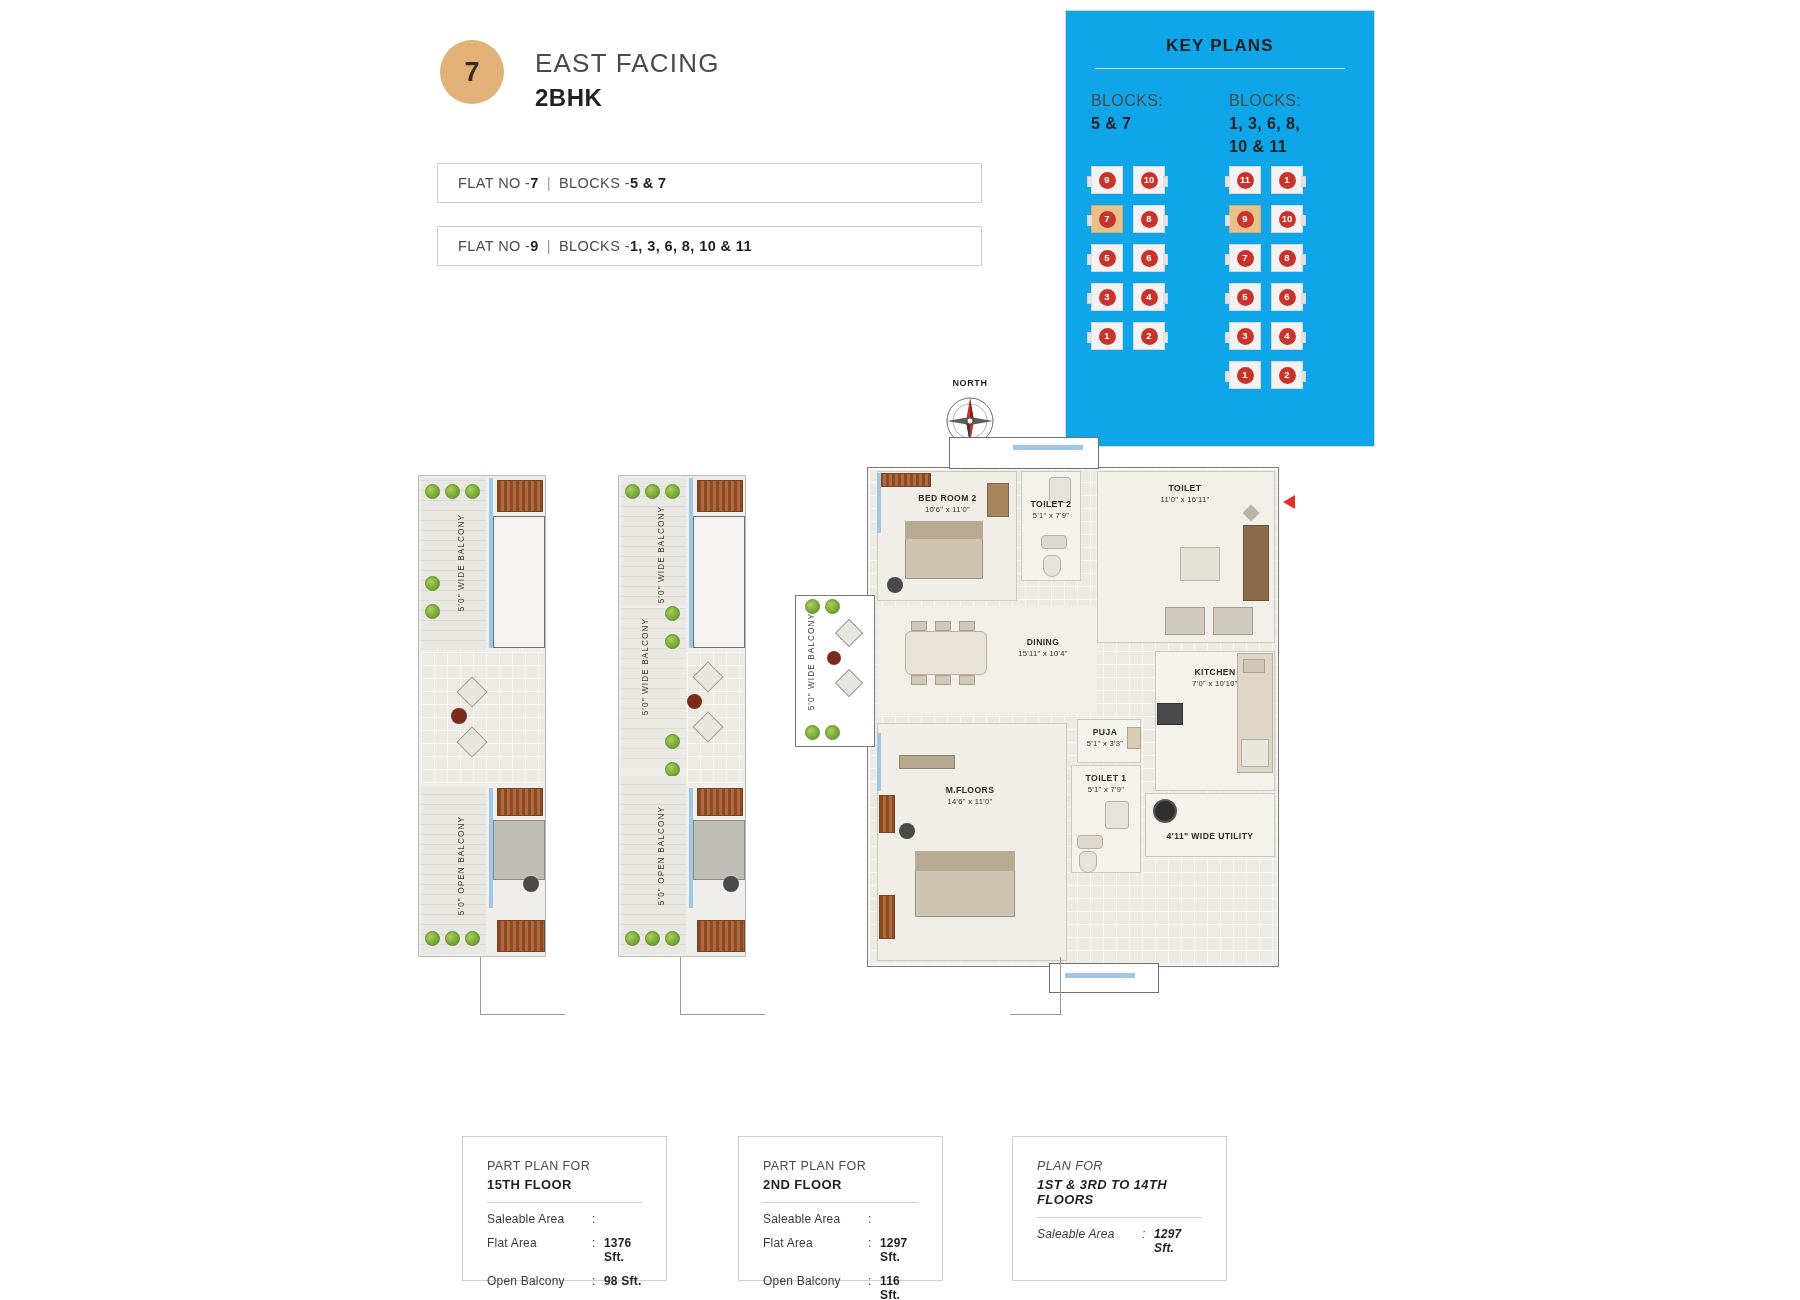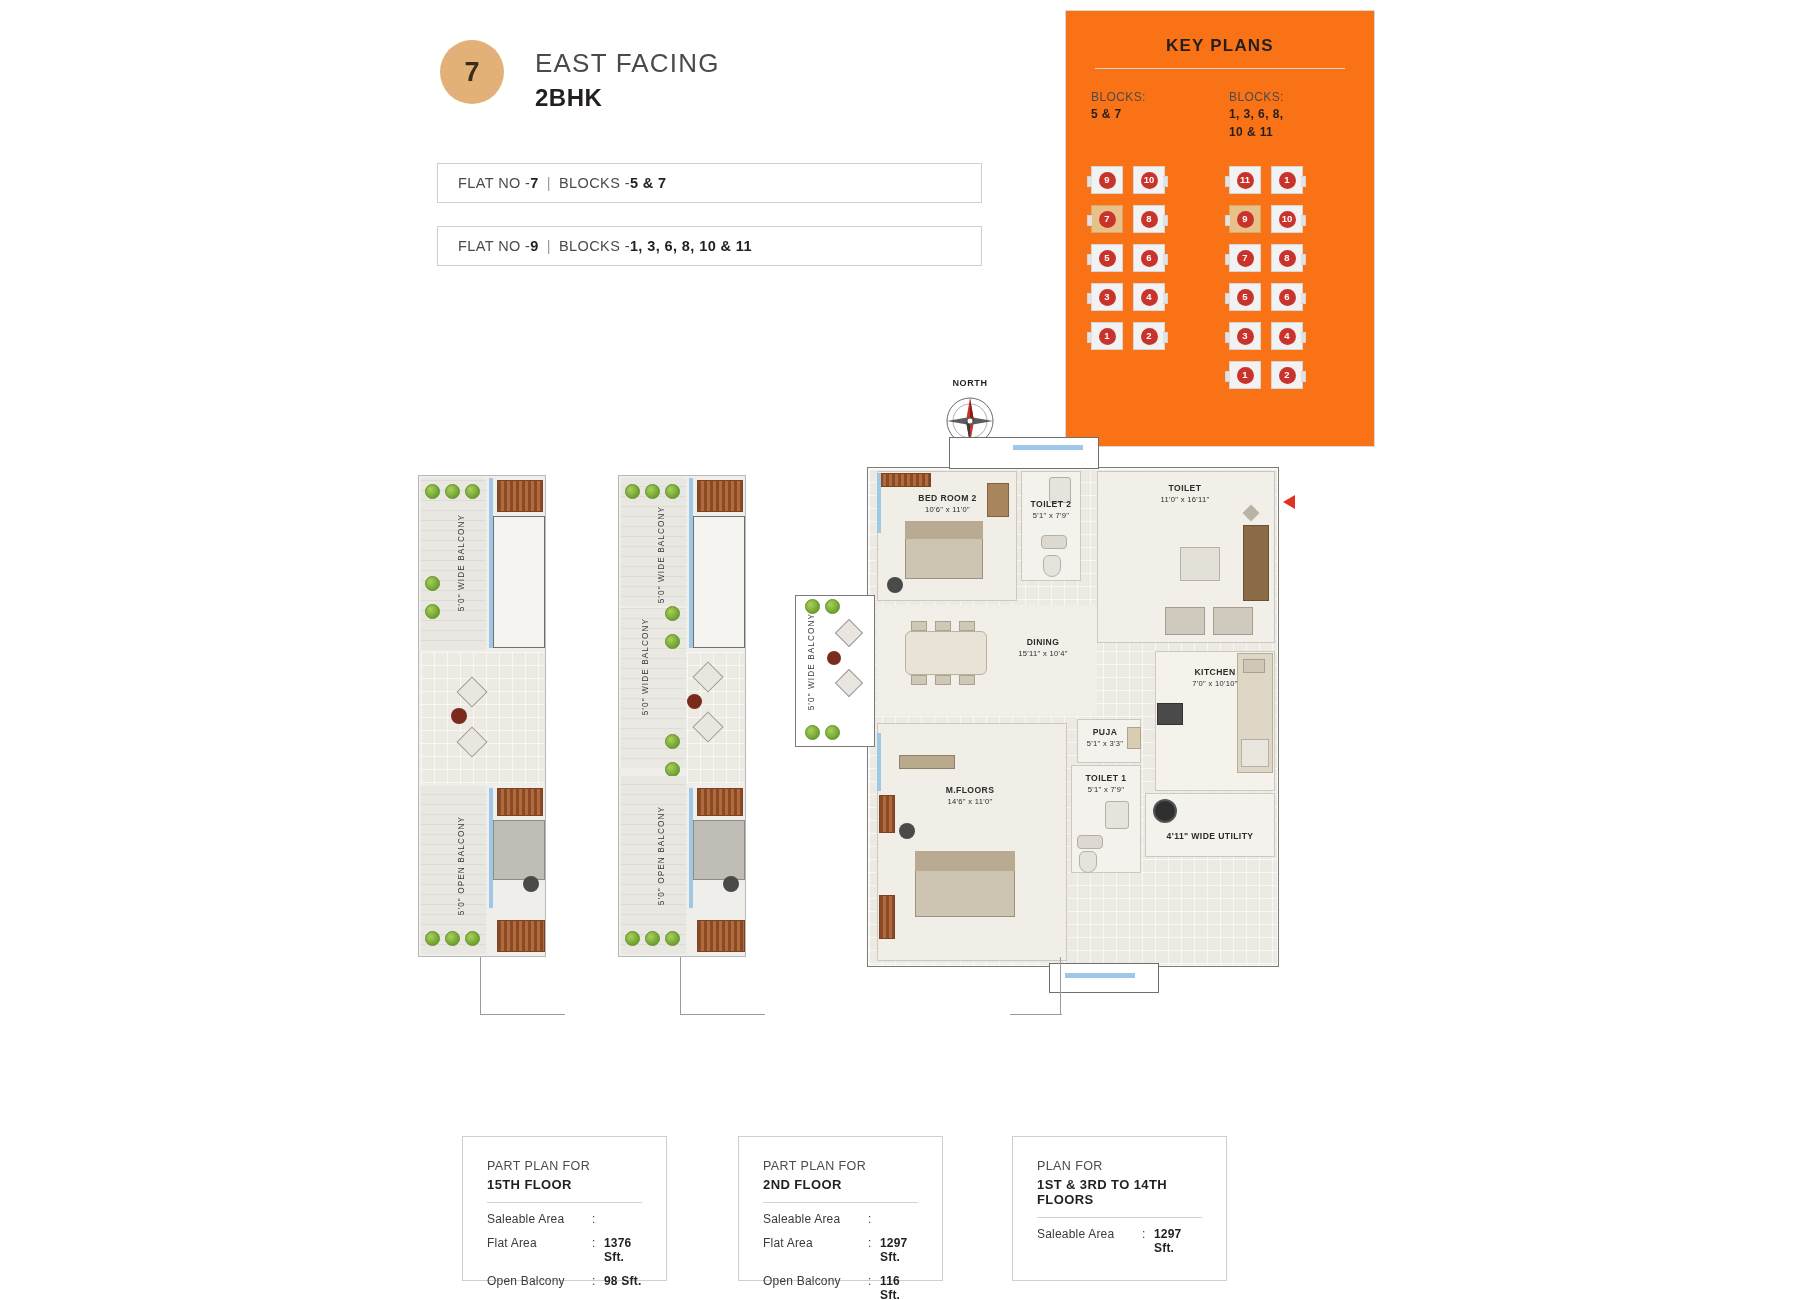--- a/index.html
+++ b/index.html
@@ -43,28 +43,28 @@
   .flat-box .lbl { color:#4b4b4b; }
   .flat-box .val { font-weight:bold; color:#231f20; }
   .flat-box .sep { color:#9a9a9a; margin:0 8px; }
   #flat-box-1 { top:163px; }
   #flat-box-2 { top:226px; }
 
   
   .keyplan-panel {
     position:absolute; left:1065px; top:10px;
     width:310px; height:437px;
-    border:1px solid #d8d8d8; background:#f97316;
+    border:1px solid #d8d8d8; background:#0ea5e9;
   }
   .keyplan-title {
     text-align:center; font-size:17px; font-weight:bold;
     letter-spacing:1.2px; margin-top:25px; color:#231f20;
   }
   .keyplan-rule { width:250px; height:1px; background:#d8d8d8; margin:12px auto 0; }
-  .kp-col { position:absolute; font-size:12px; line-height:1.45; letter-spacing:.4px; }
+  .kp-col { position:absolute; font-size:16px; line-height:1.45; letter-spacing:.4px; }
   .kp-col .kp-head { color:#4b4b4b; }
   .kp-col .kp-blocks { font-weight:bold; color:#231f20; }
   #kp-col-left { left:25px; top:78px; }
   #kp-col-right { left:163px; top:78px; }
 
   .kp-grid { position:absolute; }
   #kp-grid-left { left:25px; top:155px; }
   #kp-grid-right { left:163px; top:155px; }
   .kp-cell {
     position:absolute; width:32px; height:28px;
@@ -506,21 +506,21 @@
       <span class="v">1297 Sft.</span>
     </div>
     <div class="ic-row">
       <span class="k">Open Balcony</span>
       <span class="c">:</span>
       <span class="v">116 Sft.</span>
     </div>
 
   </div>
 
-  <div class="info-card" style="left:1012px; top:1136px; width:215px; height:145px;">
+  <div class="info-card" style="left:1012px; top:1136px; width:215px; height:145px;font-style:italic;">
     <div class="ic-head">PLAN FOR</div>
     <div class="ic-floor">1ST &amp; 3RD TO 14TH FLOORS</div>
     <div class="ic-rule"></div>
     <div class="ic-row">
       <span class="k">Saleable Area</span>
       <span class="c">:</span>
       <span class="v">1297 Sft.</span>
     </div>
   </div>
 

